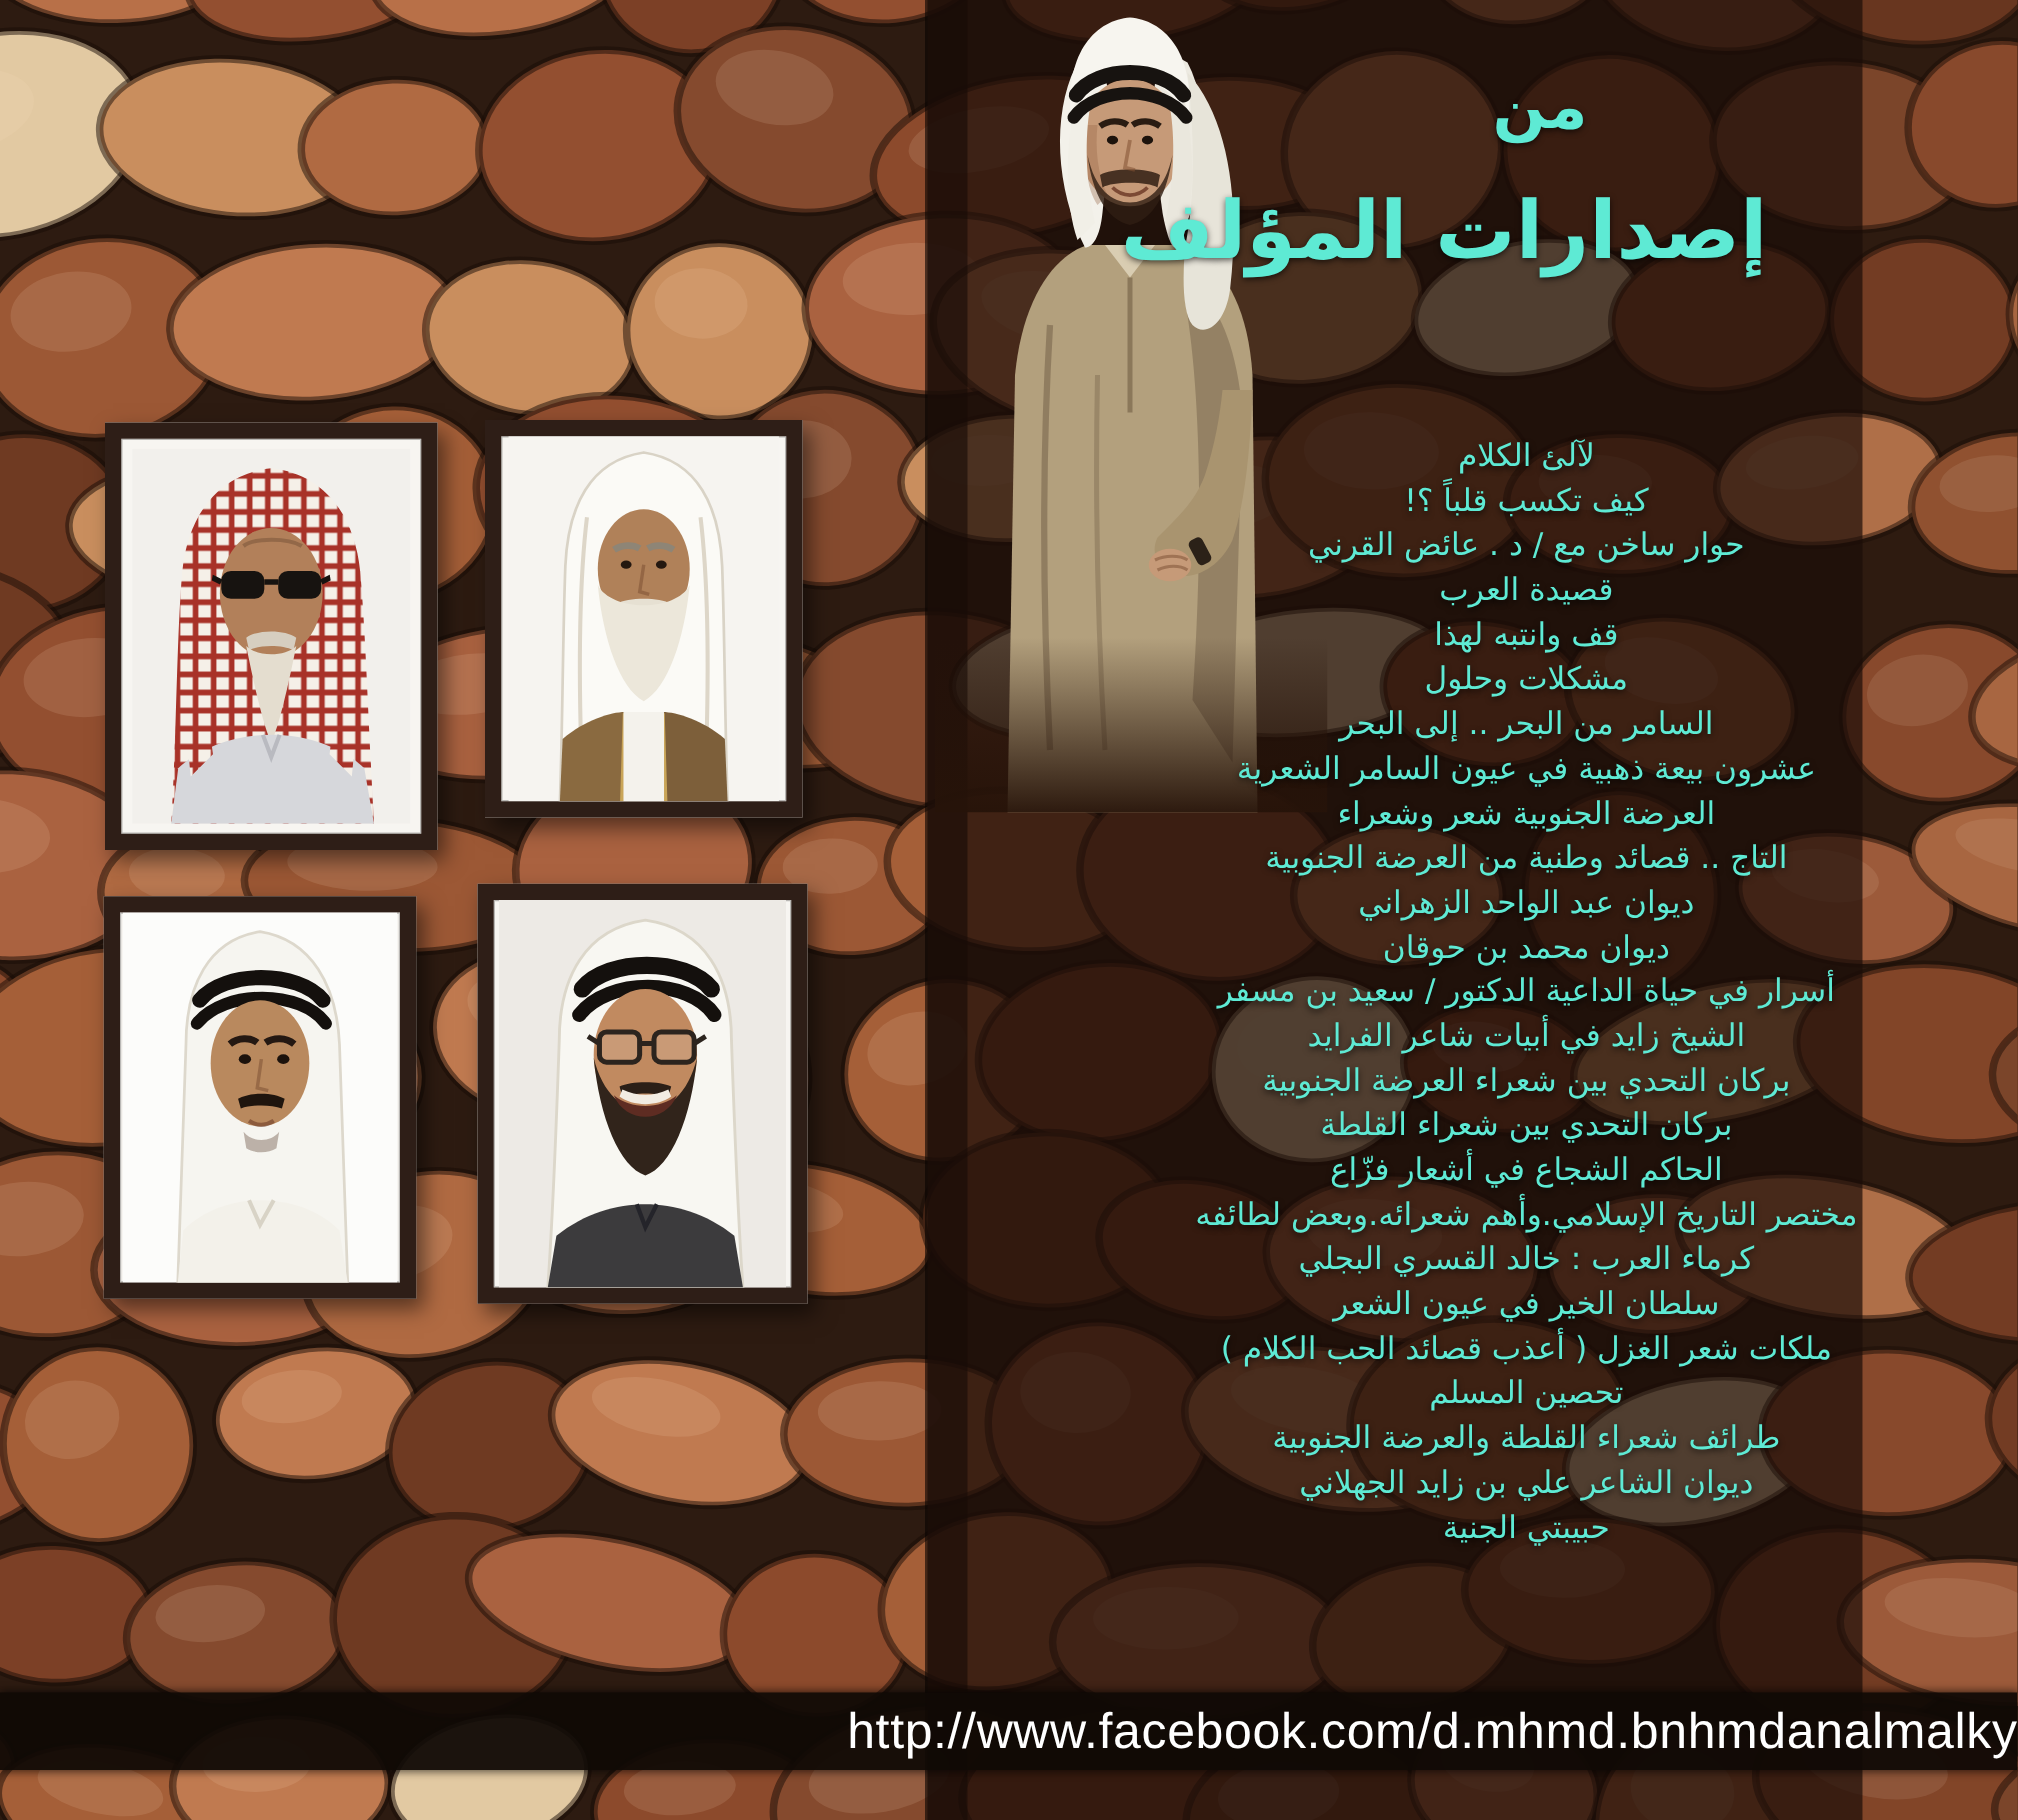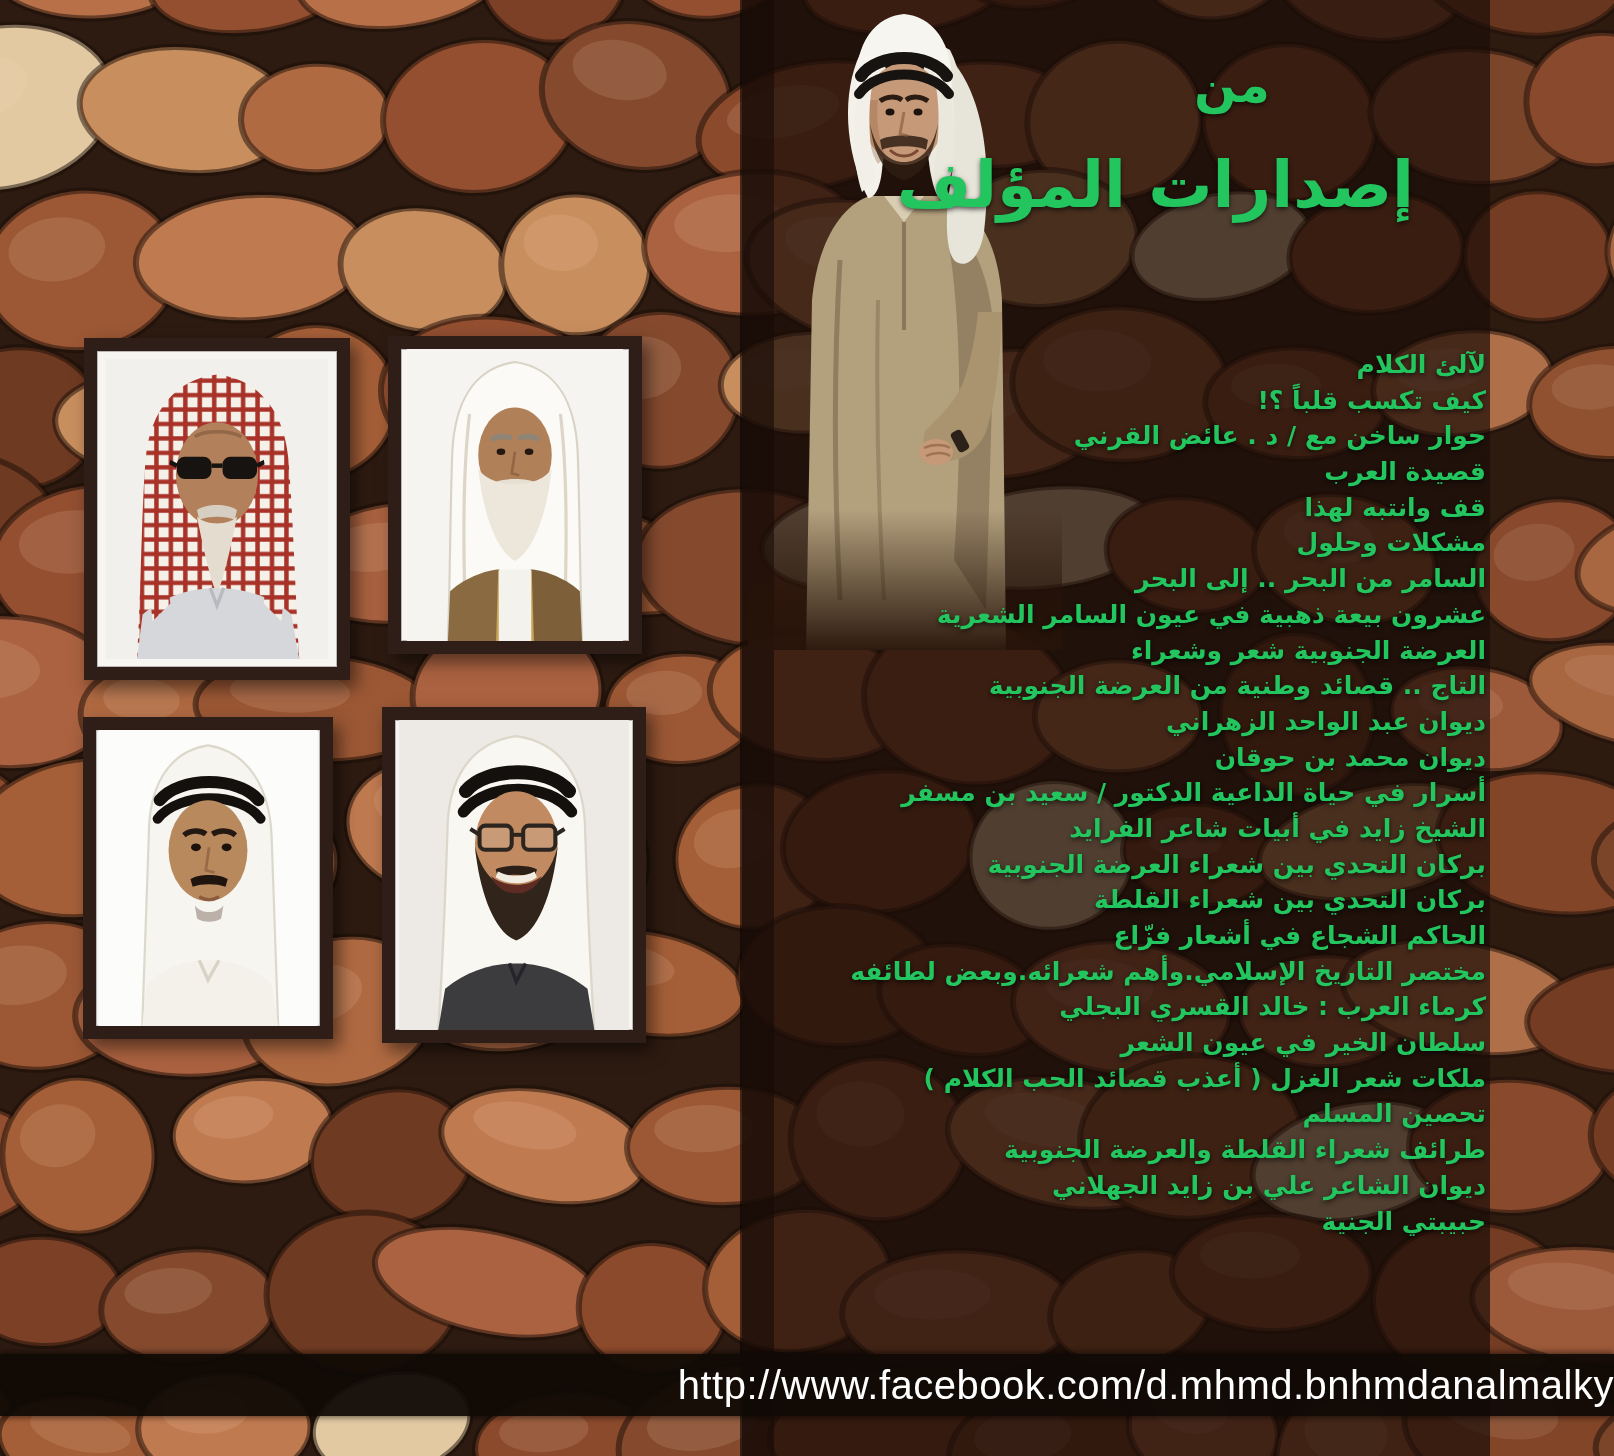--- a/index.html
+++ b/index.html
@@ -24,31 +24,31 @@
   .portrait{
     position:absolute;border:13px solid #2e1e17;background:#f7f5f1;
     box-shadow:6px 8px 16px rgba(0,0,0,0.5), inset 0 0 0 1px rgba(0,0,0,0.25);
   }
   .portrait svg{display:block;width:100%;height:100%;}
   #portrait-1{left:84px;top:338px;width:224px;height:300px;padding:8px;}
   #portrait-2{left:388px;top:336px;width:228px;height:292px;}
   #portrait-3{left:83px;top:717px;width:224px;height:296px;}
   #portrait-4{left:382px;top:707px;width:238px;height:310px;}
   
-  .ar{color:#22c55e;direction:rtl;white-space:nowrap;
+  .ar{color:#5eead4;direction:rtl;white-space:nowrap;
       text-shadow:0 2px 5px rgba(0,0,0,0.65);}
   #kicker{
     position:absolute;top:56px;right:344px;font-size:50px;font-weight:bold;
   }
   #title{
     position:absolute;top:148px;right:200px;font-size:64px;font-weight:bold;
   }
   #pubs{
-    position:absolute;top:347px;right:128px;text-align:right;
-    font-size:25px;font-weight:bold;line-height:35.7px;
+    position:absolute;top:347px;right:128px;text-align:center;
+    font-size:25px;font-weight:normal;line-height:35.7px;
   }
   #pubs .pub{height:35.7px;}
   
   #footer-bar{
     position:absolute;left:0;top:1354px;width:1614px;height:62px;
     background:rgba(16,9,5,0.95);
     display:flex;align-items:center;justify-content:flex-end;
     box-shadow:0 -2px 6px rgba(0,0,0,0.4),0 2px 6px rgba(0,0,0,0.4);
   }
   #footer-url{

